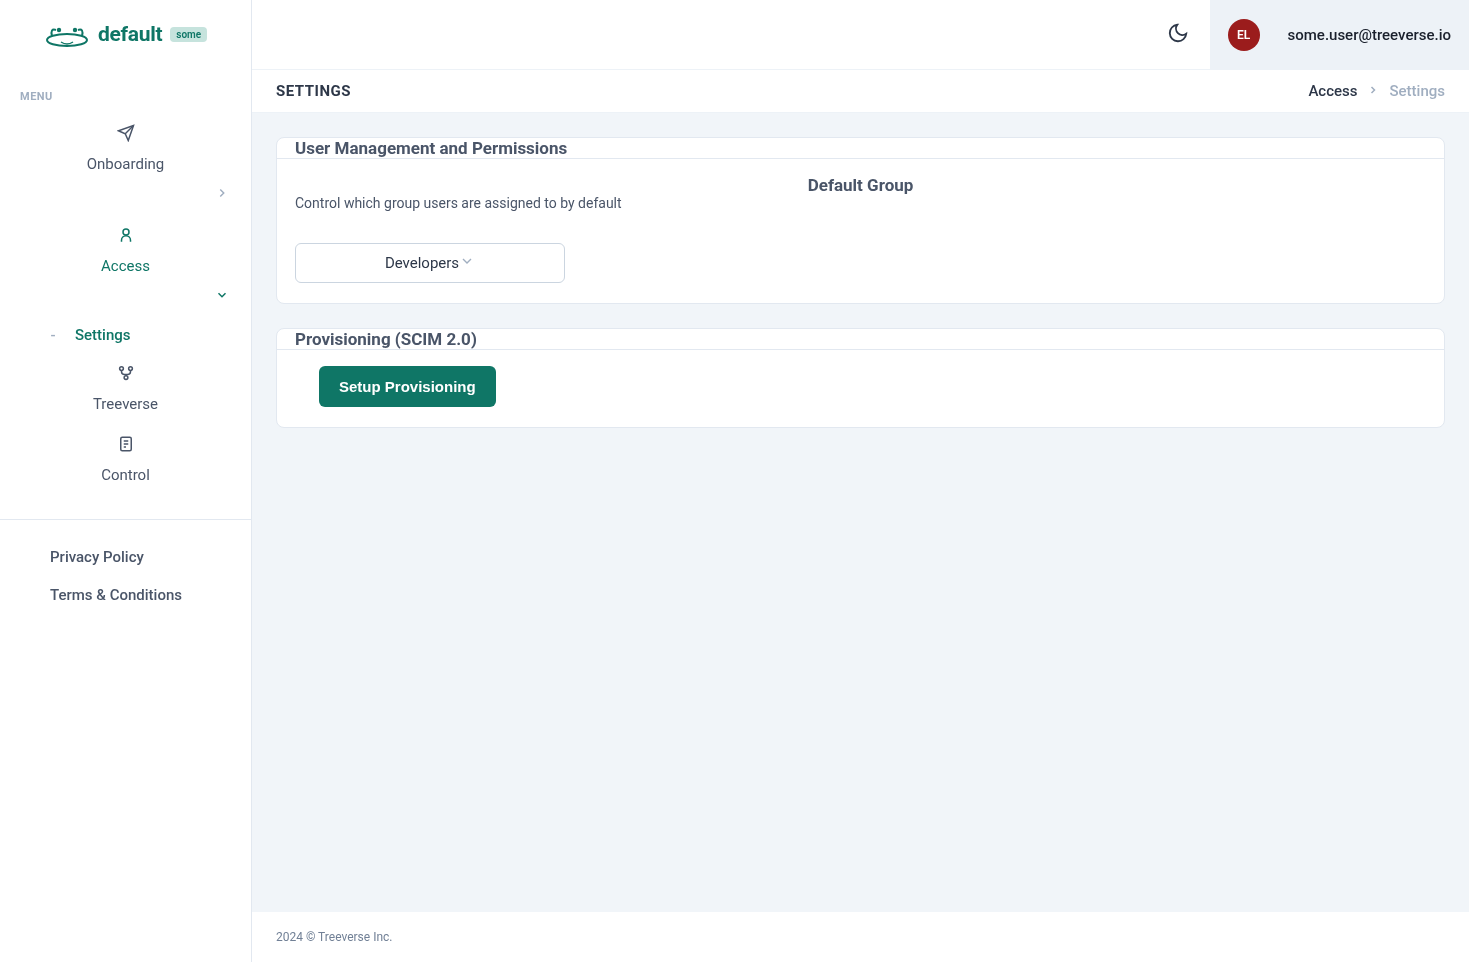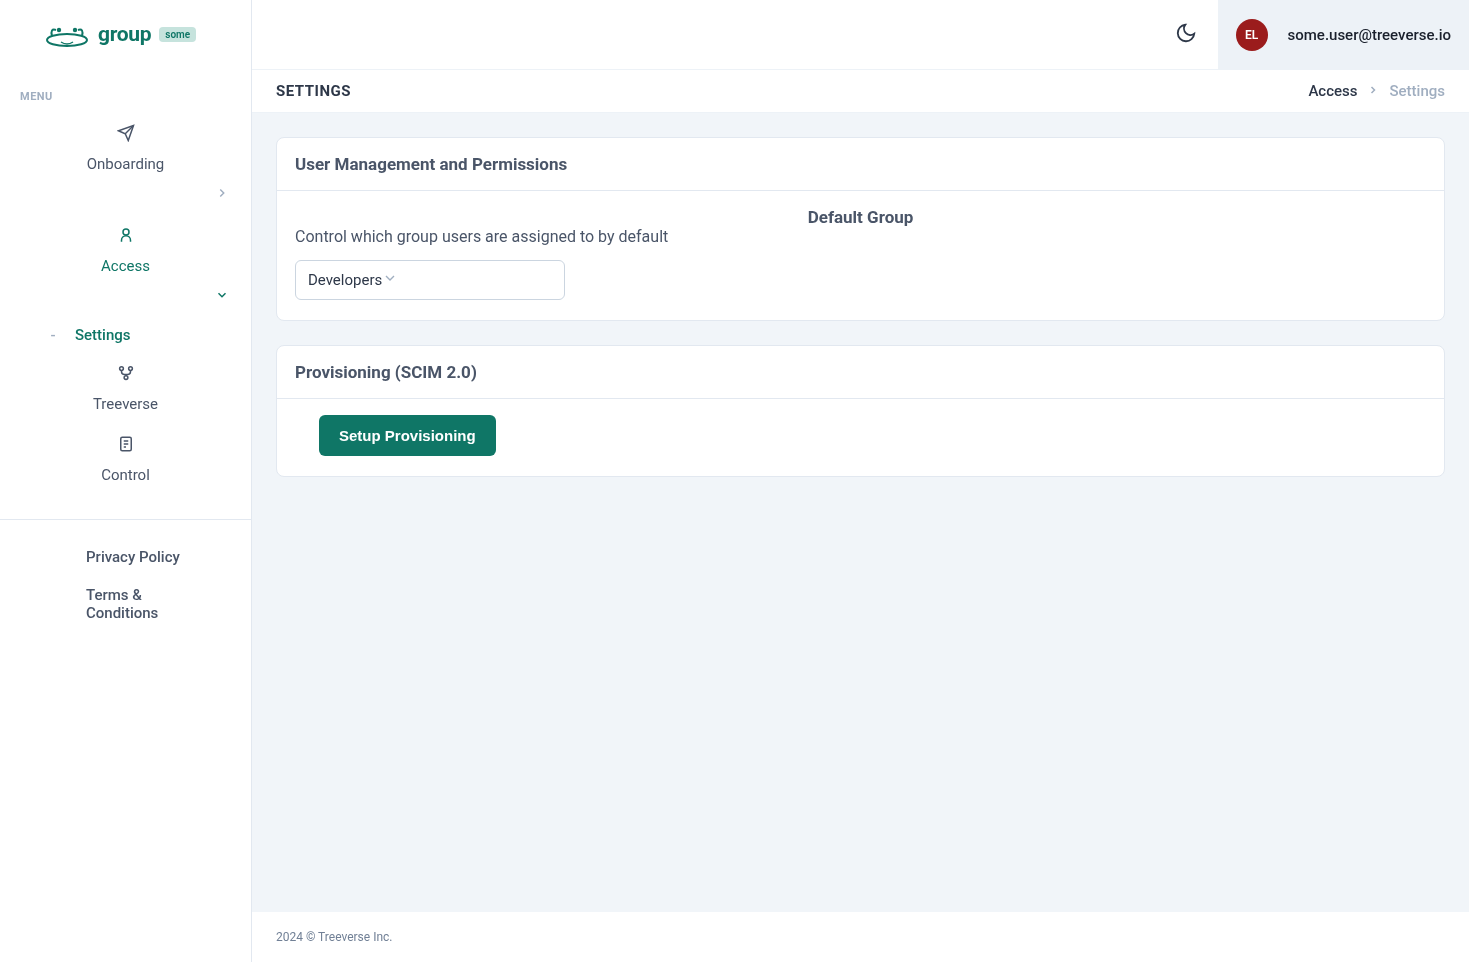--- a/index.html
+++ b/index.html
@@ -113,21 +113,20 @@
       width: 18px;
       text-align: center;
     }
     .divider {
       border-top: 1px solid #e2e8f0;
       margin-top: 24px;
     }
     .footer-links {
       list-style: none;
       padding: 18px 20px;
-      margin-left: 36px;
     }
     .footer-link {
       padding: 10px 30px;
       color: #4a5568;
       font-size: 15px;
       font-weight: 500;
       cursor: pointer;
     }
     
     .main {
@@ -151,21 +150,21 @@
       display: flex;
       align-items: center;
       justify-content: center;
       cursor: pointer;
       color: #2d3748;
       margin-right: 10px;
     }
     .user-chip {
       display: flex;
       align-items: center;
-      gap: 20px;
+      gap: 28px;
       background: #edf2f7;
       padding: 0 18px;
       height: 70px;
       cursor: pointer;
     }
     .avatar {
       width: 32px;
       height: 32px;
       border-radius: 50%;
       background: #9b1c1c;
@@ -218,49 +217,49 @@
       padding: 24px;
       overflow: auto;
     }
     .card {
       background: #fff;
       border: 1px solid #e2e8f0;
       border-radius: 8px;
       margin-bottom: 24px;
     }
     .card-header {
-      padding: 16px 18px;
+      padding: 0 18px;
       border-bottom: 1px solid #e2e8f0;
       font-size: 17px;
       font-weight: 700;
       color: #4a5568;
     }
     .card-body {
       padding: 16px 18px 20px;
     }
     .section-title {
       font-size: 17px;
       font-weight: 700;
       color: #4a5568;
       margin-bottom: 0;
       text-align: center;
     }
     .section-desc {
-      font-size: 16px;
+      font-size: 14px;
       color: #4a5568;
-      margin-bottom: 14px;
+      margin-bottom: 32px;
     }
     .select {
       width: 270px;
       height: 40px;
       border: 1px solid #cbd5e0;
       border-radius: 6px;
       display: flex;
       align-items: center;
-      justify-content: flex-start;
+      justify-content: center;
       padding: 0 12px;
       cursor: pointer;
       font-size: 15px;
       color: #2d3748;
       background: #fff;
     }
     .select .chev-down {
       color: #a0aec0;
     }
     .btn-primary {
@@ -291,21 +290,21 @@
       <span class="logo-svg">
         <svg viewBox="0 0 50 28" fill="none" stroke="currentColor" stroke-width="2">
           <ellipse cx="25" cy="20" rx="20" ry="6"></ellipse>
           <circle cx="17" cy="10" r="2.2" fill="currentColor" stroke="none"></circle>
           <circle cx="33" cy="10" r="2.2" fill="currentColor" stroke="none"></circle>
           <path d="M10 16 Q8 8 14 10"></path>
           <path d="M40 16 Q42 8 36 10"></path>
           <path d="M19 22 Q25 26 31 22" stroke-width="1.5"></path>
         </svg>
       </span>
-      <span class="logo-text">group</span>
+      <span class="logo-text">default</span>
       <span class="logo-badge">some</span>
     </div>
 
     <div class="menu-label">MENU</div>
 
     <ul class="nav">
       <li class="nav-item">
         <span class="icon">
           <svg width="18" height="18" viewBox="0 0 24 24" fill="none" stroke="currentColor" stroke-width="2">
             <path d="M22 2L11 13"></path>

